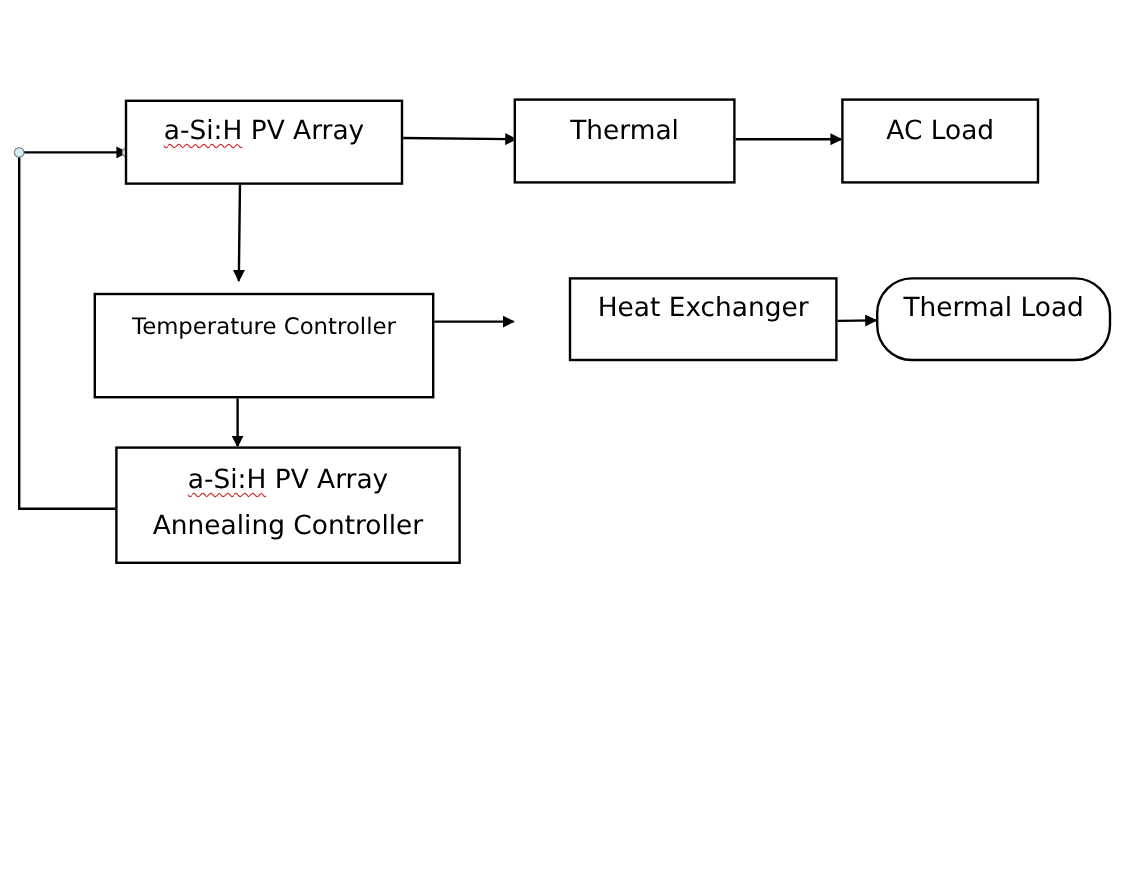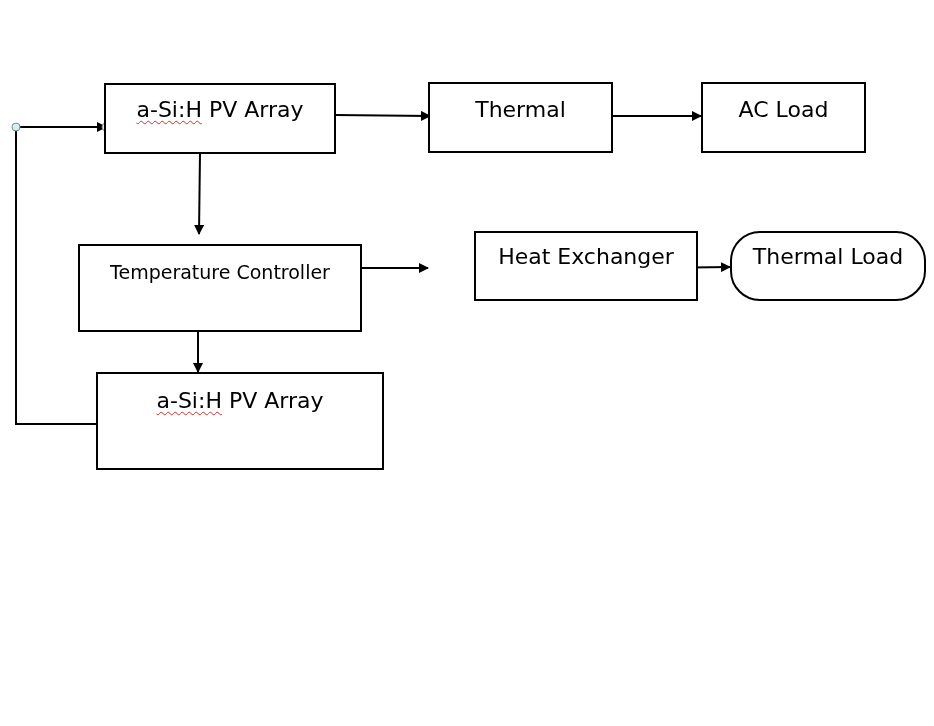--- a/index.html
+++ b/index.html
@@ -58,13 +58,14 @@
 <div class="box" style="left:428px;top:231px;width:224px;height:70px;padding-top:11px;margin-left:46px;">
   <span class="t">Heat Exchanger</span>
 </div>
 
 <div class="box" style="left:730px;top:231px;width:196px;height:70px;padding-top:11px;border-radius:30px;">
   <span class="t">Thermal Load</span>
 </div>
 
 <div class="box" style="left:96px;top:372px;width:288px;height:98px;padding-top:14px;">
   <span class="t" style="margin-bottom:12px;"><span class="sq">a-Si:H</span><span> PV Array</span></span>
+  <span class="t">Annealing Controller</span>
 </div>
 
 </body></html>

